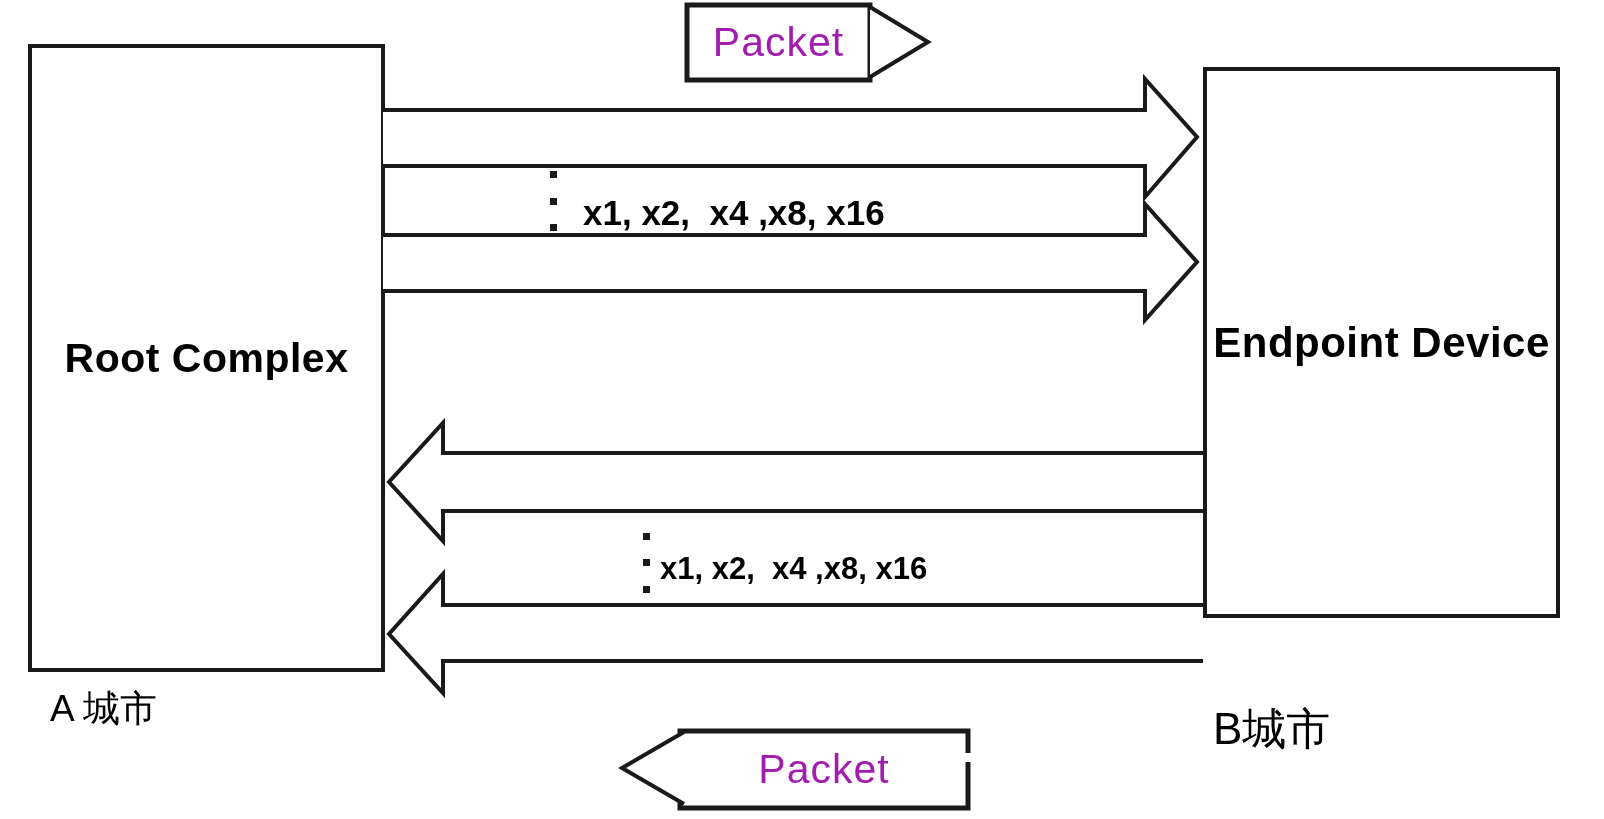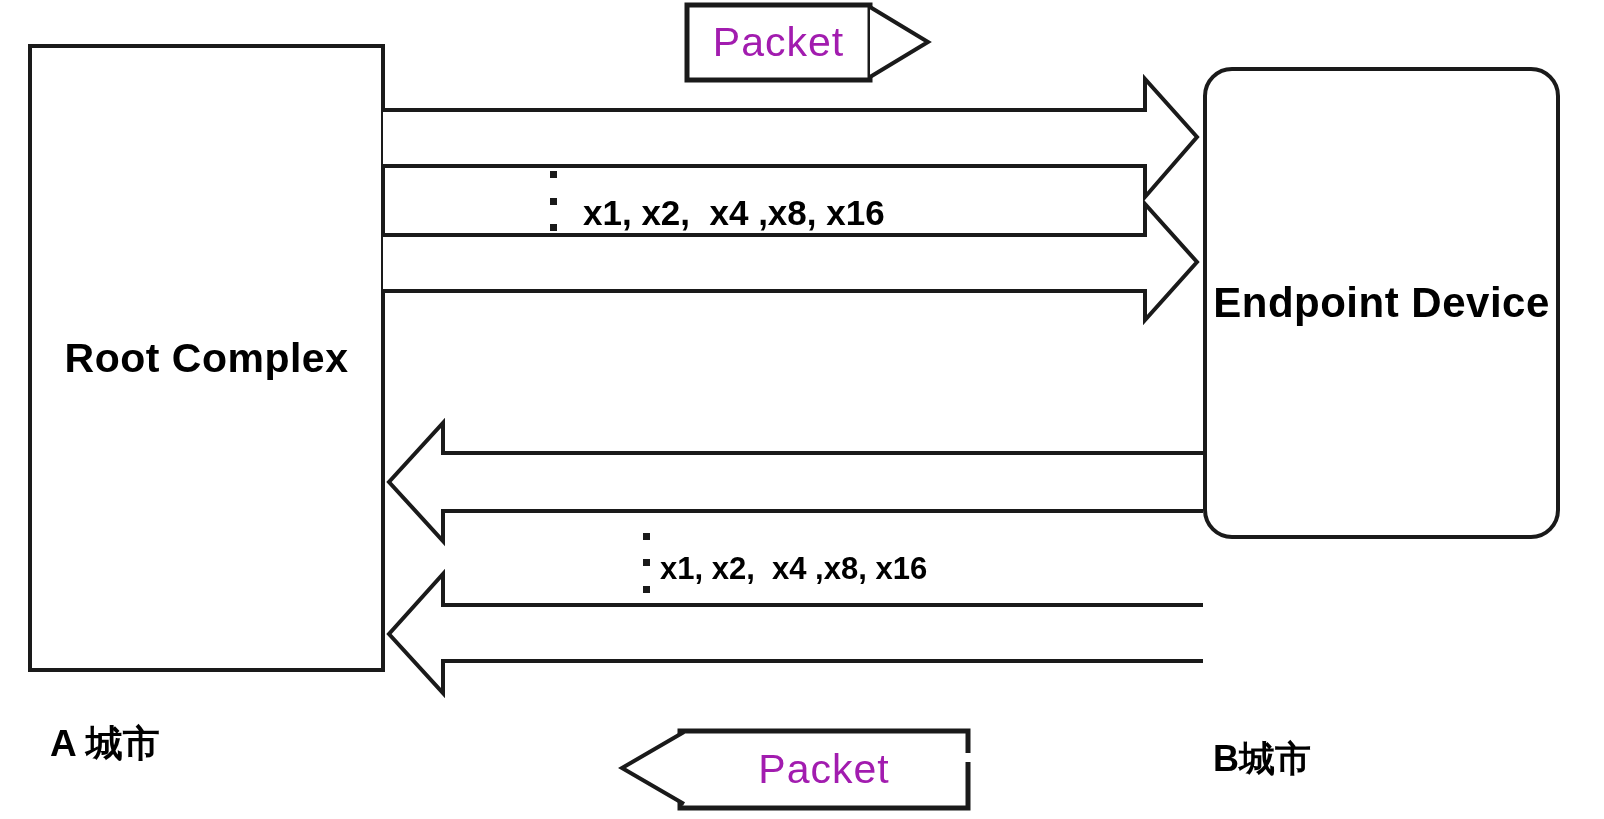--- a/index.html
+++ b/index.html
@@ -23,21 +23,21 @@
     display: flex;
     align-items: center;
     justify-content: center;
     z-index: 1;
     background: transparent;
   }
   .device-box.left {
     left: 28px; top: 44px; width: 357px; height: 628px;
   }
   .device-box.right {
-    left: 1203px; top: 67px; width: 357px; height: 472px; border-radius: 29px;
+    left: 1203px; top: 67px; width: 357px; height: 551px;
   }
   .device-label {
     font-weight: 700;
     color: #000000;
     font-size: 41px;
     letter-spacing: 0.5px;
     white-space: nowrap;
   }
   .device-box.right .device-label { font-size: 42px; }
   .lane-label {
@@ -64,28 +64,27 @@
     font-size: 41px;
     font-weight: 400;
     color: #a21caf;
     z-index: 3;
     letter-spacing: 1px;
   }
   .packet-label.top  { left: 687px; top: 5px;   width: 183px; height: 75px; }
   .packet-label.bottom { left: 680px; top: 731px; width: 288px; height: 77px; }
   .city-label {
     position: absolute;
-    font-weight: 700;
+    font-weight: 400;
     color: #000000;
     z-index: 3;
     white-space: nowrap;
-    margin-top: 35px;
   }
   .city-label.a { left: 50px;  top: 684px; font-size: 37px; }
-  .city-label.b { left: 1213px; top: 700px; font-size: 36px; }
+  .city-label.b { left: 1213px; top: 700px; font-size: 44px; }
 </style>
 </head>
 <body>
 
 <div class="canvas">
 
   <div class="device-box left">
     <span class="device-label">Root Complex</span>
   </div>
 

